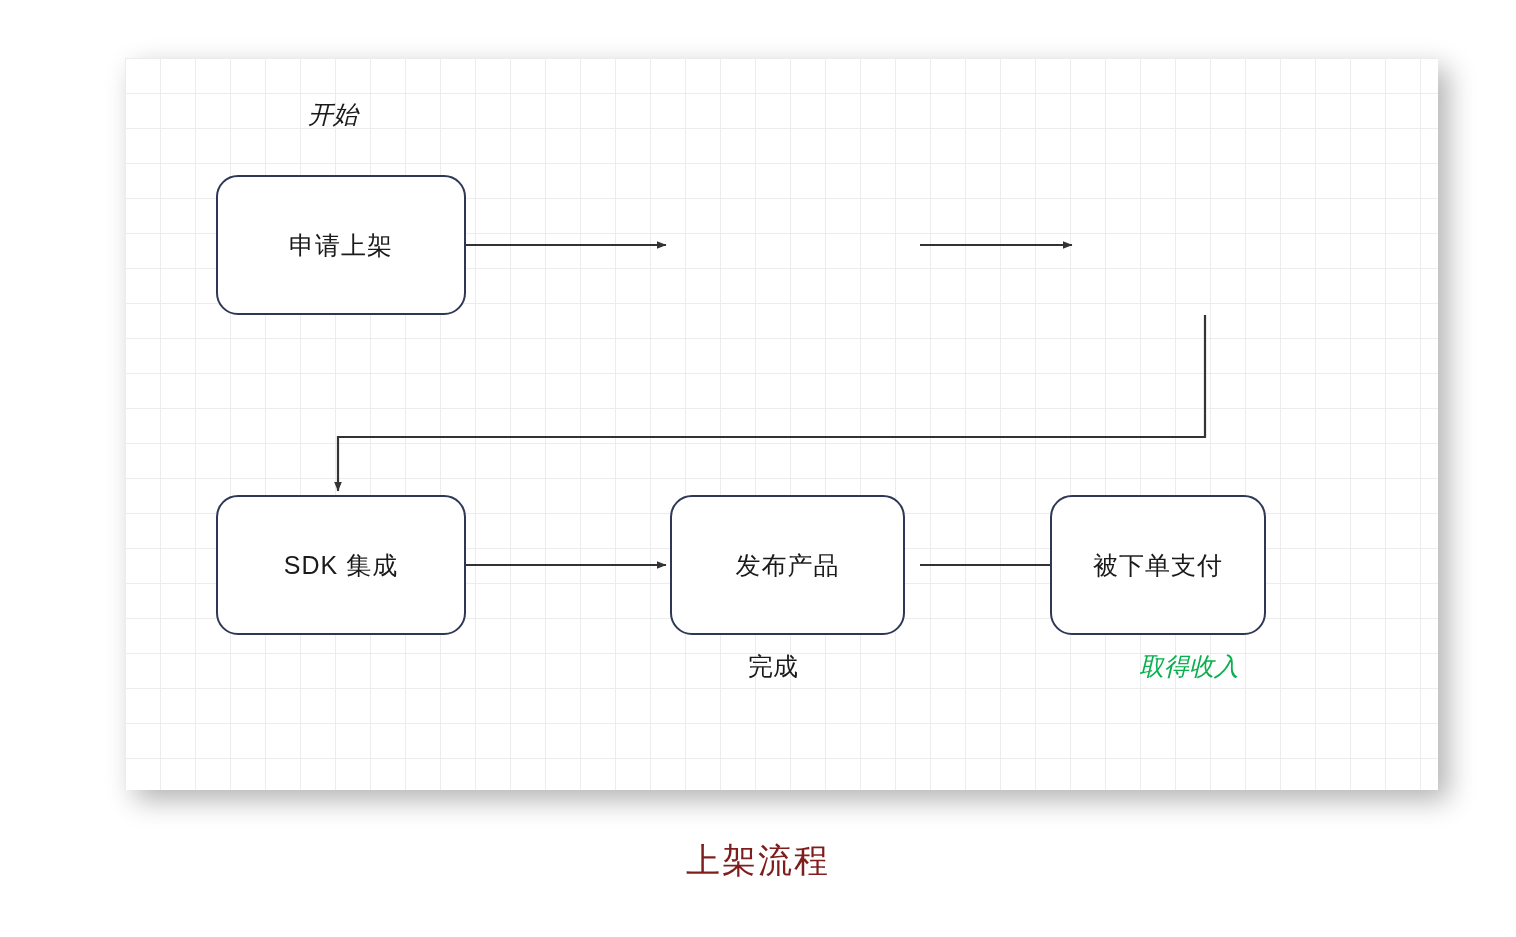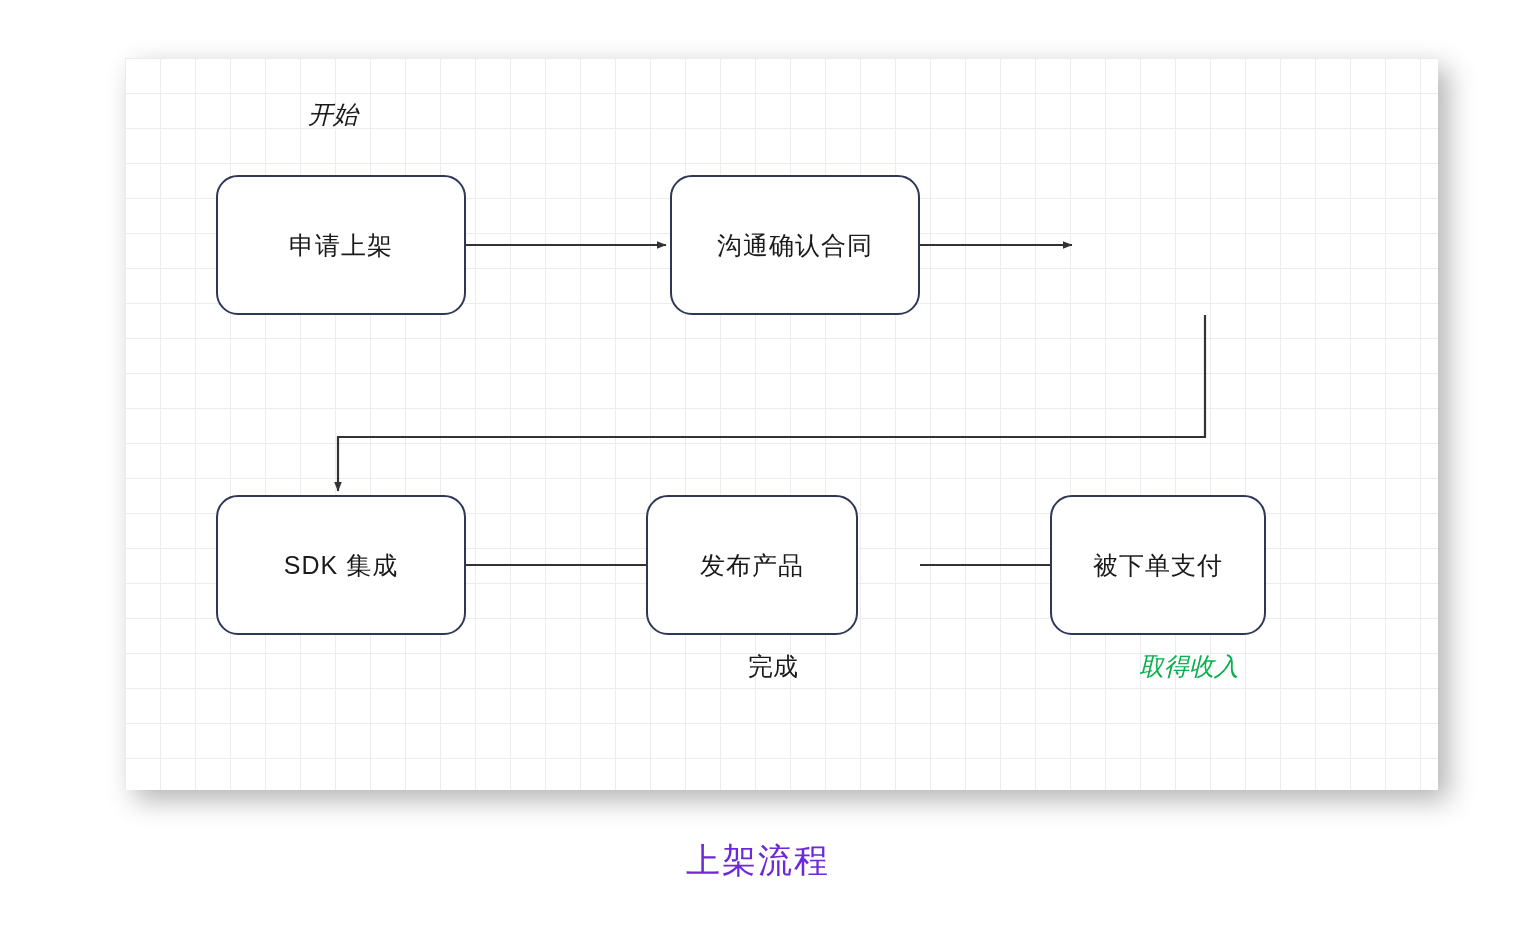--- a/index.html
+++ b/index.html
@@ -66,21 +66,21 @@
     white-space: nowrap;
     line-height: 1;
   }
 
   
   #node-apply   { left: 91px;  top: 117px; width: 250px; height: 140px; }
   #node-contract{ left: 545px; top: 117px; width: 250px; height: 140px; }
   #node-pricing { left: 951px; top: 117px; width: 250px; height: 140px; }
   
   #node-sdk     { left: 91px;  top: 437px; width: 250px; height: 140px; justify-content: center; }
-  #node-publish { left: 521px; top: 437px; width: 212px; height: 140px; justify-content: center; }
+  #node-publish { left: 545px; top: 437px; width: 235px; height: 140px; justify-content: center; }
   #node-paid    { left: 925px; top: 437px; width: 216px; height: 140px; }
 
   
   .annotation {
     position: absolute;
     font-size: 25px;
     white-space: nowrap;
     line-height: 1;
     color: #1a1a1a;
   }
@@ -89,21 +89,21 @@
   #anno-income { left: 1014px; top: 596px; color: #0bb04e; font-style: italic; }
 
   
   #caption {
     position: absolute;
     left: 0;
     top: 838px;
     width: 1516px;
     text-align: center;
     font-size: 34px;
-    color: #6d28d9;
+    color: #7f1d1d;
     letter-spacing: 2px;
   }
 </style>
 </head>
 <body>
 
 <div id="stage">
 
   <div id="canvas">
 
@@ -122,23 +122,20 @@
 
       <path d="M341,507 L541,507" stroke="#333333" stroke-width="2.2" fill="none" marker-end="url(#arrowhead)"></path>
 
       <path d="M795,507 L947,507" stroke="#333333" stroke-width="2.2" fill="none" marker-end="url(#arrowhead)"></path>
     </svg>
 
     <div class="node" id="node-apply">
       <span class="node-label">申请上架</span>
     </div>
 
-    <div class="node" id="node-contract">
-      <span class="node-label">沟通确认合同</span>
-    </div>
 
 
     <div class="node" id="node-sdk">
       <span class="node-label">SDK 集成</span>
     </div>
 
     <div class="node" id="node-publish">
       <span class="node-label">发布产品</span>
     </div>
 

